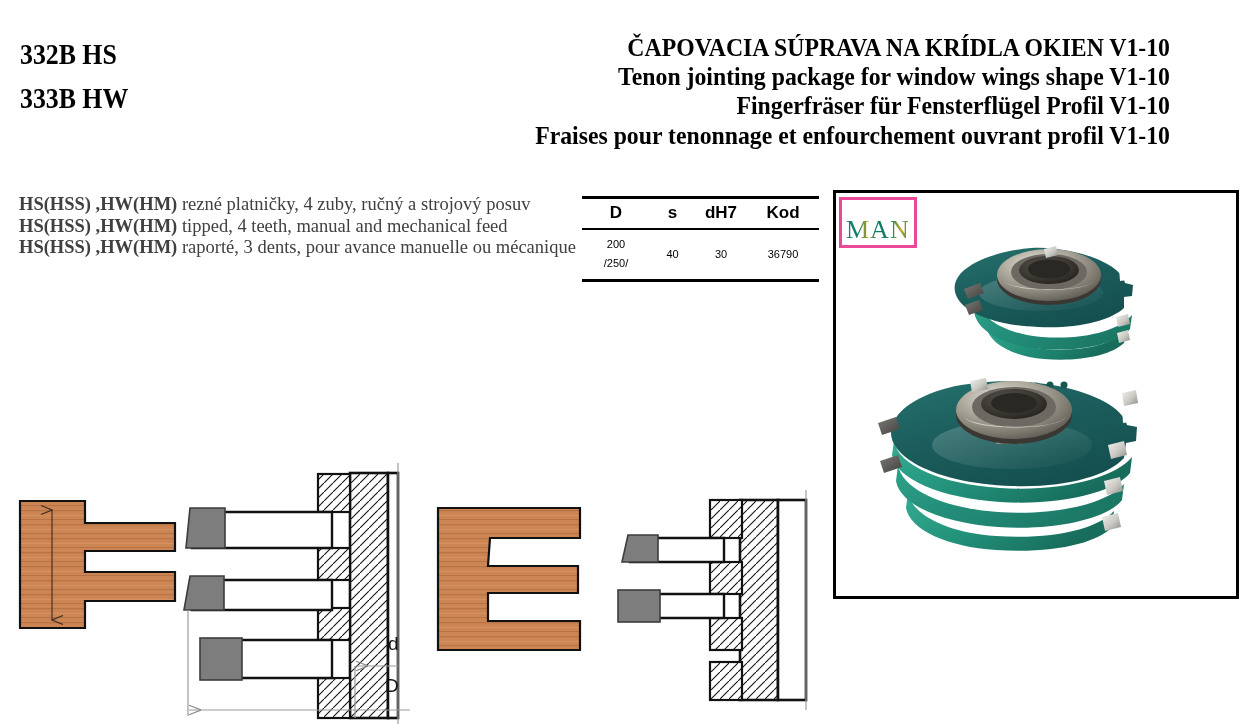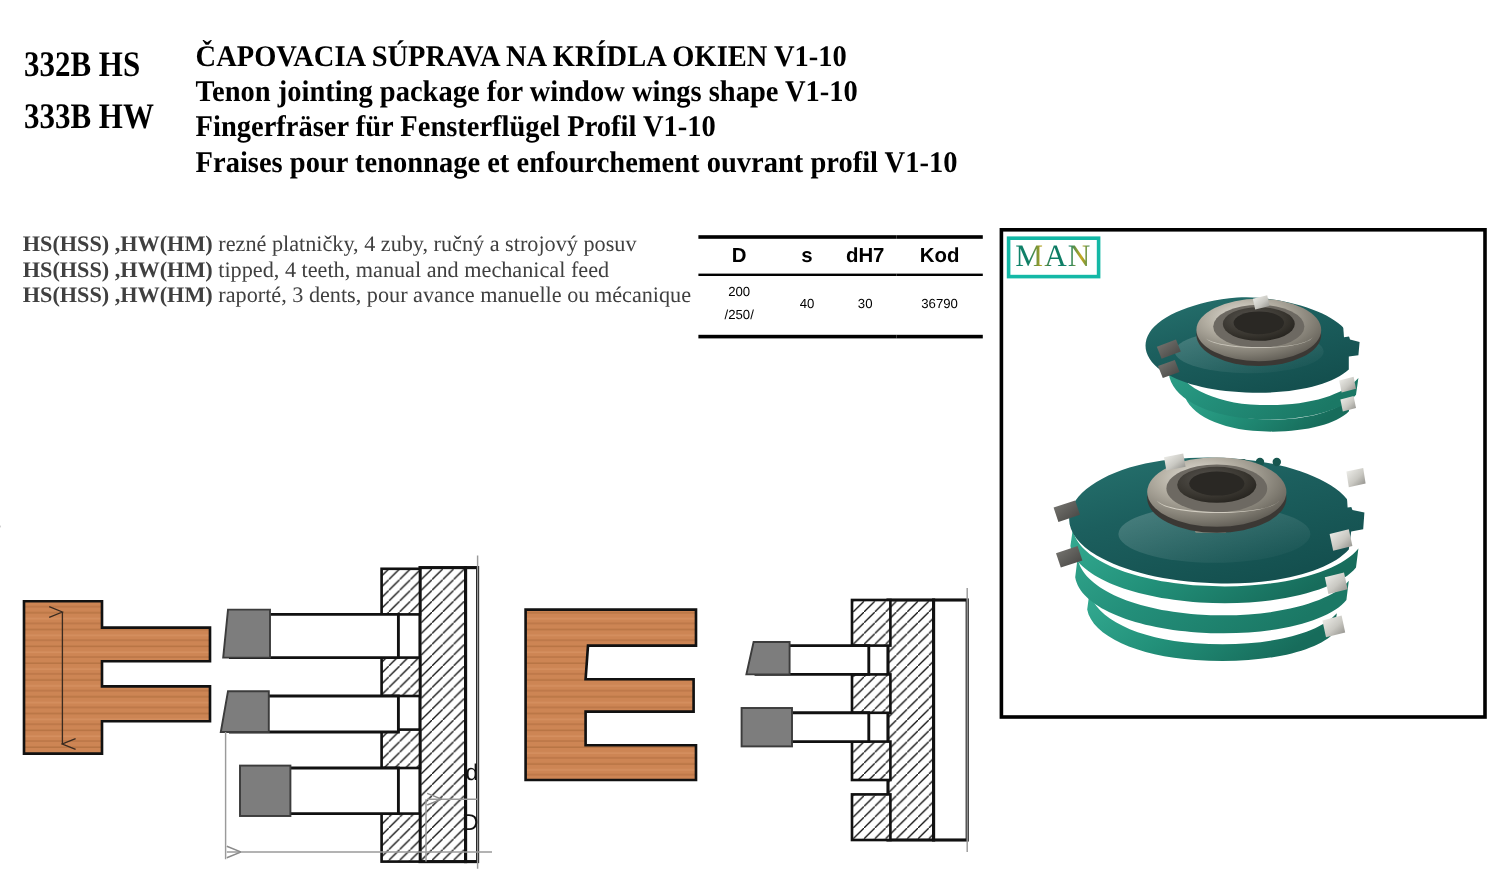--- a/index.html
+++ b/index.html
@@ -19,21 +19,21 @@
     font-family:"Liberation Serif", serif;
     font-weight:bold;
     font-size:30px;
     line-height:44px;
     letter-spacing:0px;
     color:#000;
     transform:scaleX(0.86);
     transform-origin:left center;
     white-space:nowrap;
   }
-  .titles{position:absolute;left:163px;top:16px;width:1060px;}
+  .titles{position:absolute;left:163px;top:16px;width:1060px;text-align:right;}
   .title-line{
     font-family:"Liberation Serif", serif;
     font-weight:bold;
     color:#000;
     white-space:nowrap;
     transform:scaleX(0.95);
     transform-origin:left center;
   }
   .title-0{font-size:25px;line-height:28px;}
   .title-1{font-size:25px;line-height:29px;}
@@ -76,23 +76,23 @@
   
   .photo-frame{
     position:absolute;left:833px;top:172px;
     width:400px;height:403px;
     border:3px solid #000;
     background:#ffffff;
     overflow:hidden;
   }
   .man-logo{
     position:absolute;left:3px;top:4px;
-    border:3px solid #14b8a6;
+    border:3px solid #ec4899;
     background:#fff;
-    padding:0px 4px 2px 4px;
+    padding:16px 4px 2px 4px;
     z-index:5;
   }
   .man-logo span{
     font-family:"Liberation Serif", serif;
     font-size:26px;
     line-height:27px;
     letter-spacing:1px;
     background:linear-gradient(90deg,#12836b 0%,#0f7f66 18%,#b5a11e 34%,#0d7a63 46%,#0e8068 70%,#c9a91f 86%,#0f8068 100%);
     -webkit-background-clip:text;
     background-clip:text;

